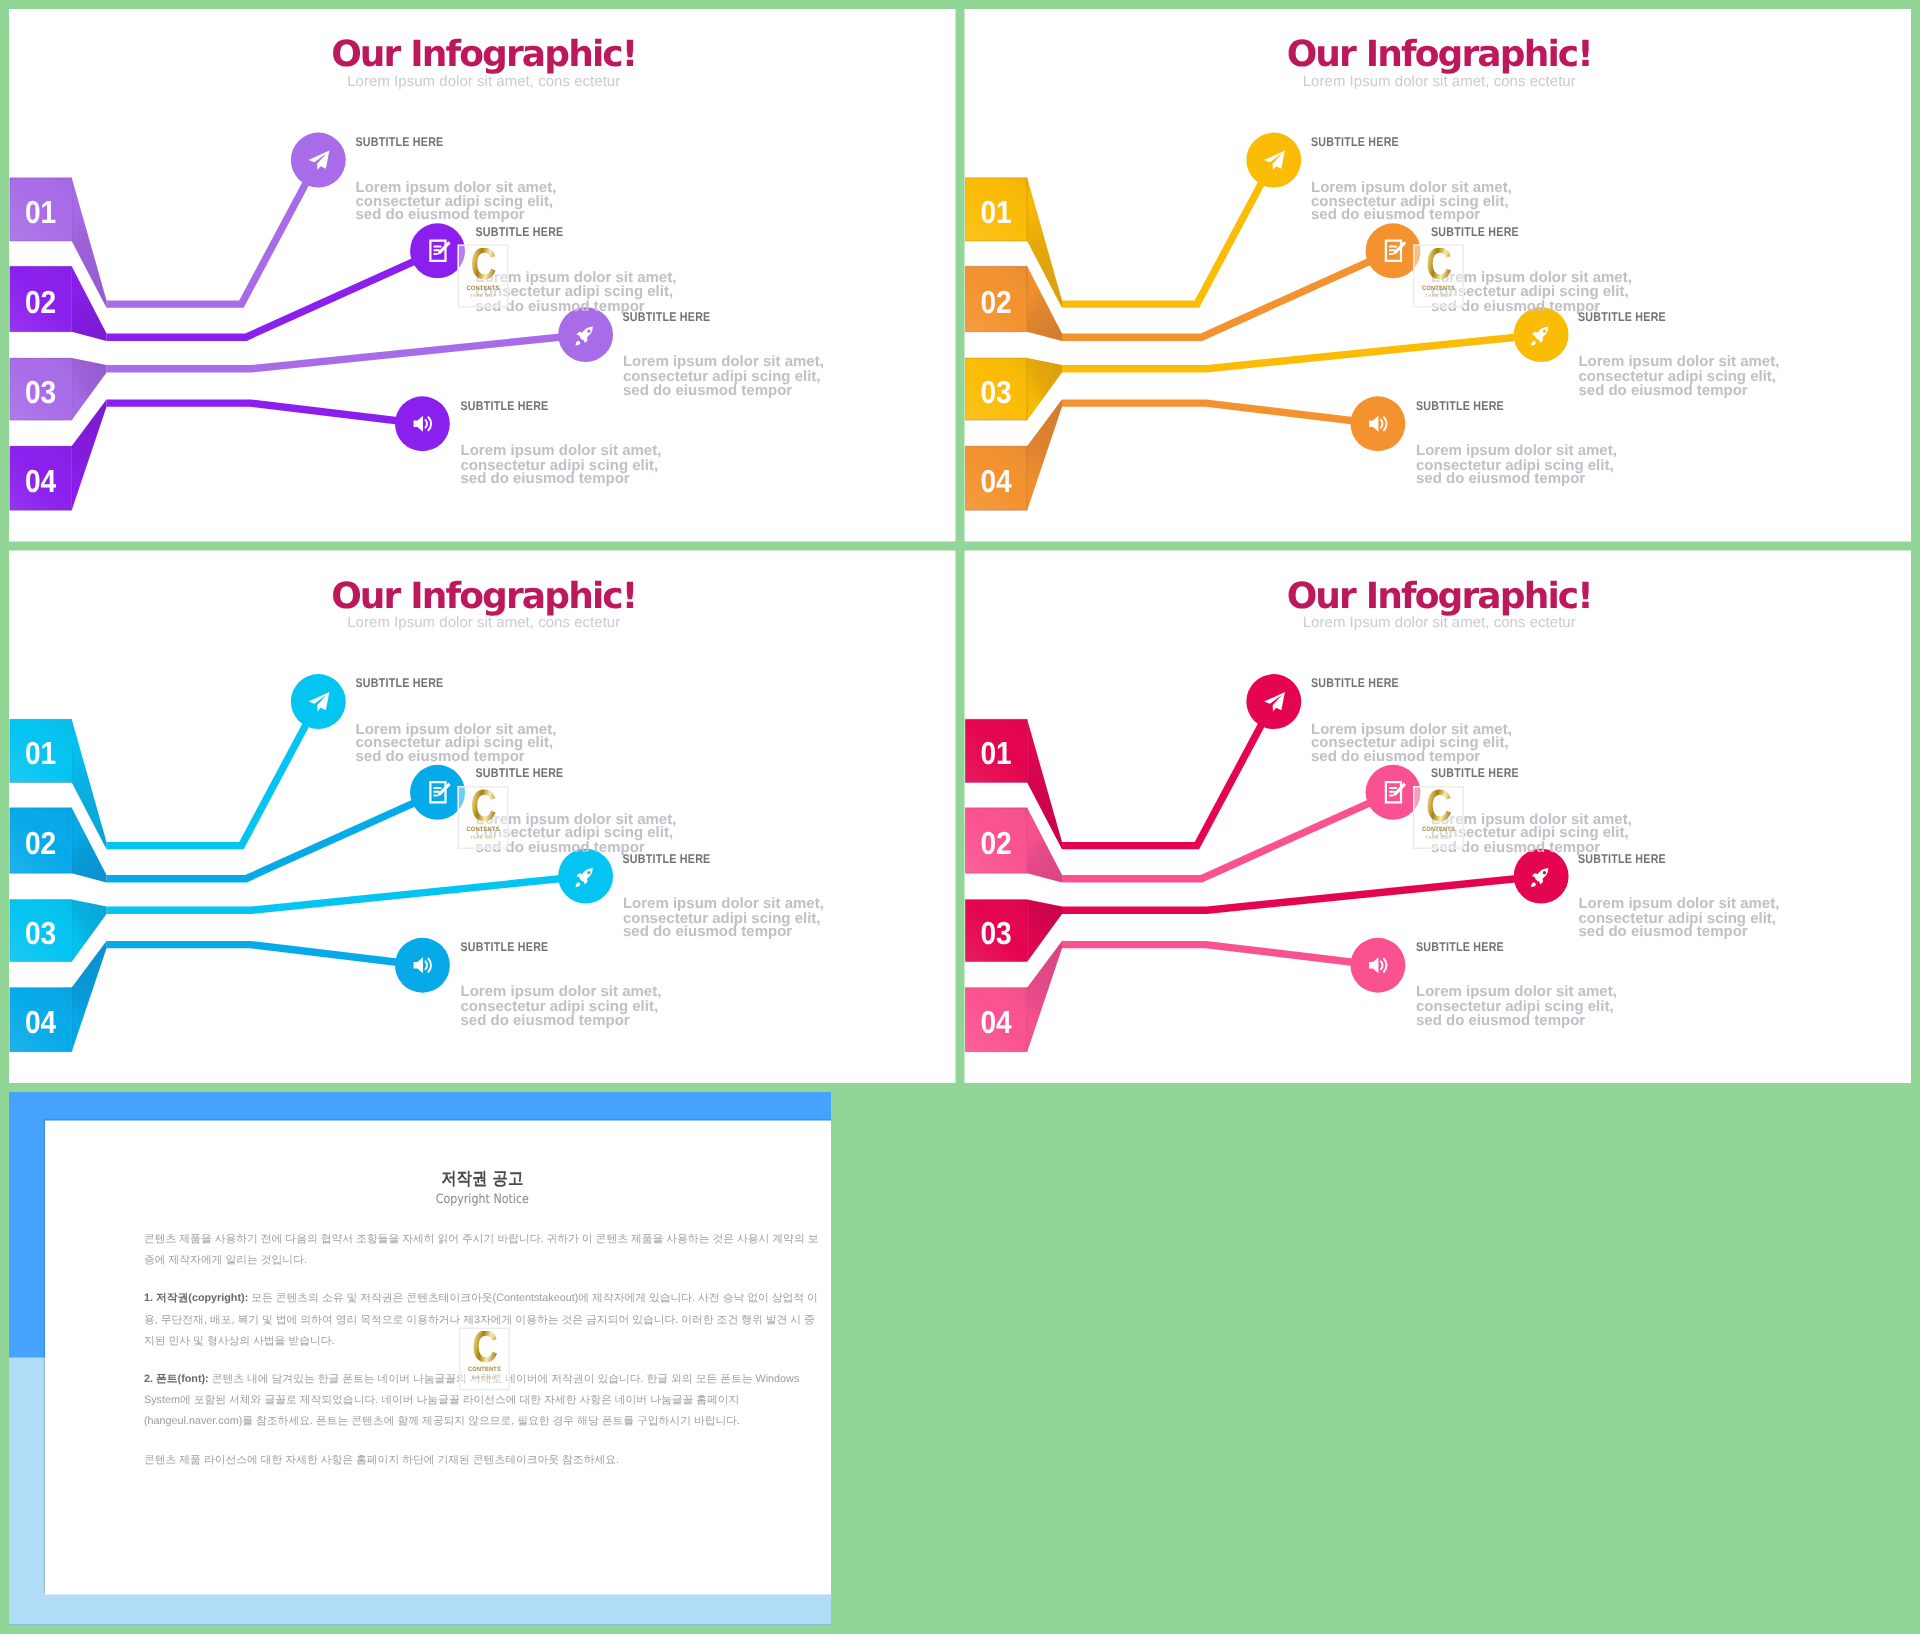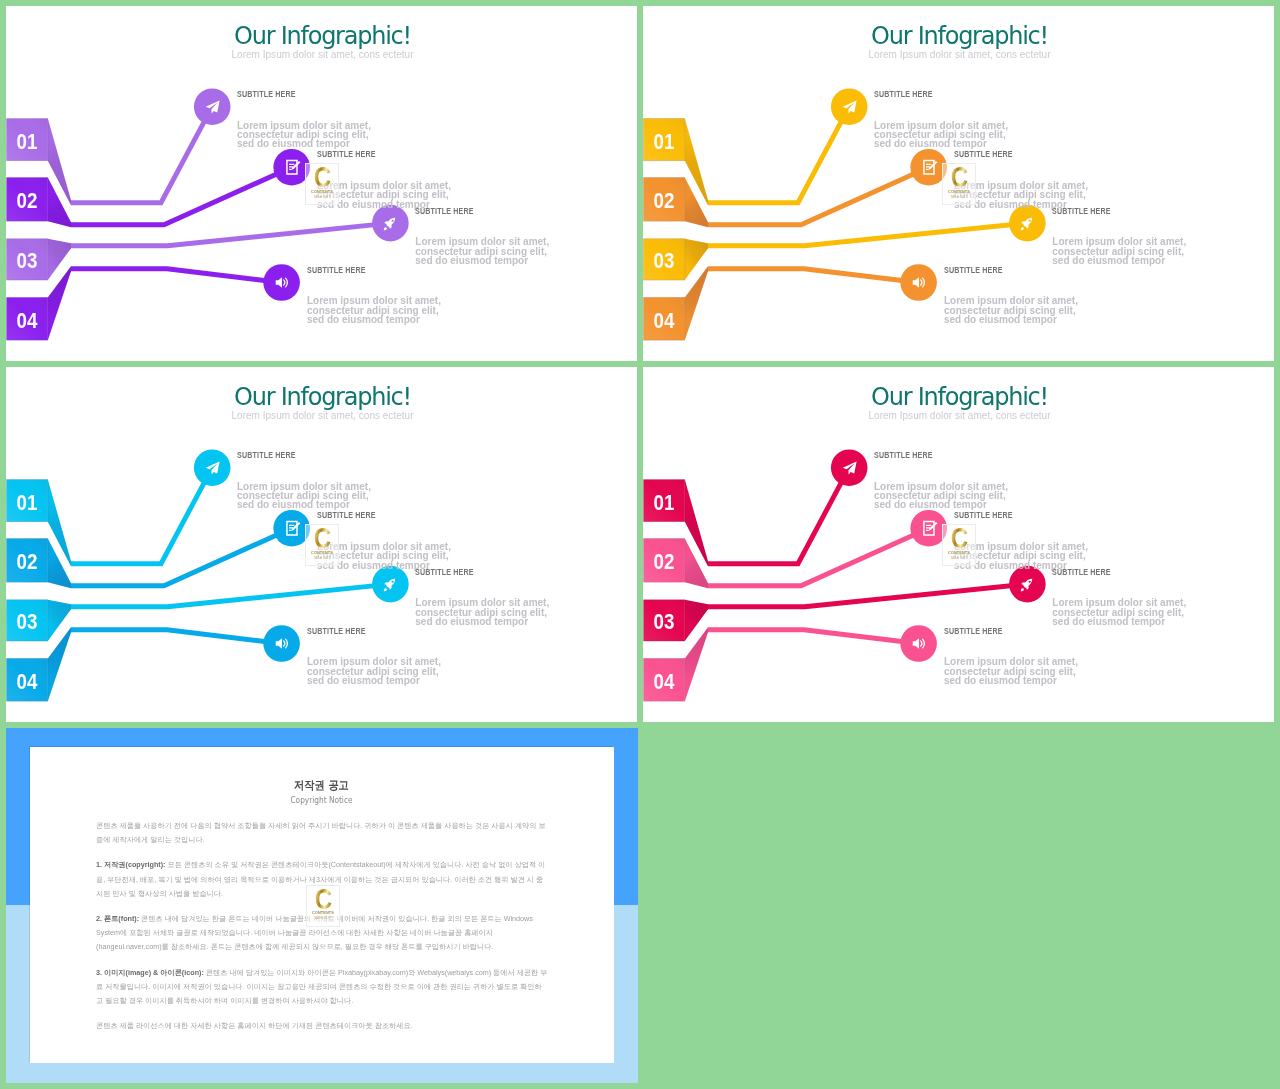--- a/index.html
+++ b/index.html
@@ -5,29 +5,29 @@
 <style>
   html,body{margin:0;padding:0;}
   body{width:1280px;height:1089px;background:#91d597;
        font-family:"DejaVu Sans",sans-serif;overflow:hidden;}
   .grid{position:absolute;left:0;top:0;width:1280px;height:1089px;}
   .slide{position:absolute;background:#fff;overflow:hidden;}
   .s1{left:6px;top:6px;width:631px;height:355px;}
   .s2{left:643px;top:6px;width:631px;height:355px;}
   .s3{left:6px;top:367px;width:631px;height:355px;}
   .s4{left:643px;top:367px;width:631px;height:355px;}
-    .s5{left:6px;top:728px;width:632px;height:355px;background:#45a2fd;}
+    .s5{left:6px;top:728px;width:548px;height:355px;background:#45a2fd;}
   .s5 .inner{position:absolute;left:24px;top:19px;width:584px;height:316px;background:#fff;
              box-shadow:-0.8px -0.8px 0 rgba(0,0,0,0.13);}
   .s5 .lowerband{position:absolute;left:0;top:177px;width:632px;height:178px;background:#b0dcf8;}
   svg{display:block;}
   .svgwrap{position:absolute;left:0;top:0;}
   .heading-wrap{position:absolute;left:1px;top:18px;width:631px;text-align:center;}
-  .slide-title{font-family:"DejaVu Sans",sans-serif;font-size:24px;font-weight:400;
-               color:#0f766e;letter-spacing:-1.25px;line-height:1;}
+  .slide-title{font-family:"DejaVu Sans",sans-serif;font-size:24px;font-weight:700;
+               color:#be185d;letter-spacing:-1.25px;line-height:1;}
   .slide-sub{font-family:"Liberation Sans",sans-serif;font-size:10px;color:#cdcbd2;
              margin-top:1.5px;letter-spacing:0.02px;line-height:1;}
   .txt{position:absolute;font-family:"Liberation Sans",sans-serif;}
   .st-h{font-size:8.4px;font-weight:bold;color:#737373;letter-spacing:0.2px;line-height:1;
         transform:scaleX(0.848);transform-origin:left top;white-space:nowrap;}
   .st-b{font-size:10px;color:#c2bfc6;line-height:9.4px;margin-top:22px;width:150px;font-weight:bold;}
   .wm{position:absolute;left:299px;top:157px;width:32px;height:40px;
       border:0.7px solid #ededed;background:rgba(255,255,255,0.42);
       font-family:"Liberation Sans",sans-serif;text-align:center;}
   .wm-c{font-size:30px;line-height:23px;font-weight:bold;font-family:"Liberation Sans",sans-serif;
@@ -589,21 +589,20 @@
     </div>
   <div class="slide s5">
     <div class="lowerband"></div>
     <div class="inner">
       <div class="cp-title">저작권 공고</div>
       <div class="cp-sub">Copyright Notice</div>
       <div class="cp-body">
           <p>콘텐츠 제품을 사용하기 전에 다음의 협약서 조항들을 자세히 읽어 주시기 바랍니다. 귀하가 이 콘텐츠 제품을 사용하는 것은 사용시 계약의 보증에 제작자에게 알리는 것입니다.</p>
           <p><b>1. 저작권(copyright):</b> 모든 콘텐츠의 소유 및 저작권은 콘텐츠테이크아웃(Contentstakeout)에 제작자에게 있습니다. 사전 승낙 없이 상업적 이용, 무단전재, 배포, 복기 및 법에 의하여 영리 목적으로 이용하거나 제3자에게 이용하는 것은 금지되어 있습니다. 이러한 조건 행위 발견 시 중지된 민사 및 형사상의 사법을 받습니다.</p>
           <p><b>2. 폰트(font):</b> 콘텐츠 내에 담겨있는 한글 폰트는 네이버 나눔글꼴의 서체로 네이버에 저작권이 있습니다. 한글 외의 모든 폰트는 Windows System에 포함된 서체와 글꼴로 제작되었습니다. 네이버 나눔글꼴 라이선스에 대한 자세한 사항은 네이버 나눔글꼴 홈페이지(hangeul.naver.com)를 참조하세요. 폰트는 콘텐츠에 함께 제공되지 않으므로, 필요한 경우 해당 폰트를 구입하시기 바랍니다.</p>
-          <p><b>3. 이미지(image) &amp; 아이콘(icon):</b> 콘텐츠 내에 담겨있는 이미지와 아이콘은 Pixabay(pixabay.com)와 Webalys(webalys.com) 등에서 제공한 무료 저작물입니다. 이미지에 저작권이 있습니다. 이미지는 참고용만 제공되며 콘텐츠의 수정한 것으로 이에 관한 권리는 귀하가 별도로 확인하고 필요할 경우 이미지를 취득하셔야 하며 이미지를 변경하여 사용하셔야 합니다.</p>
           <p>콘텐츠 제품 라이선스에 대한 자세한 사항은 홈페이지 하단에 기재된 콘텐츠테이크아웃 참조하세요.</p>
         </div>
       <div class="wm wm5">
         <div class="wm-c">C</div>
         <div class="wm-b">CONTENTS</div>
         <div class="wm-s">TAKE  OUT</div>
       </div>
     </div>
   </div>
 </div>

